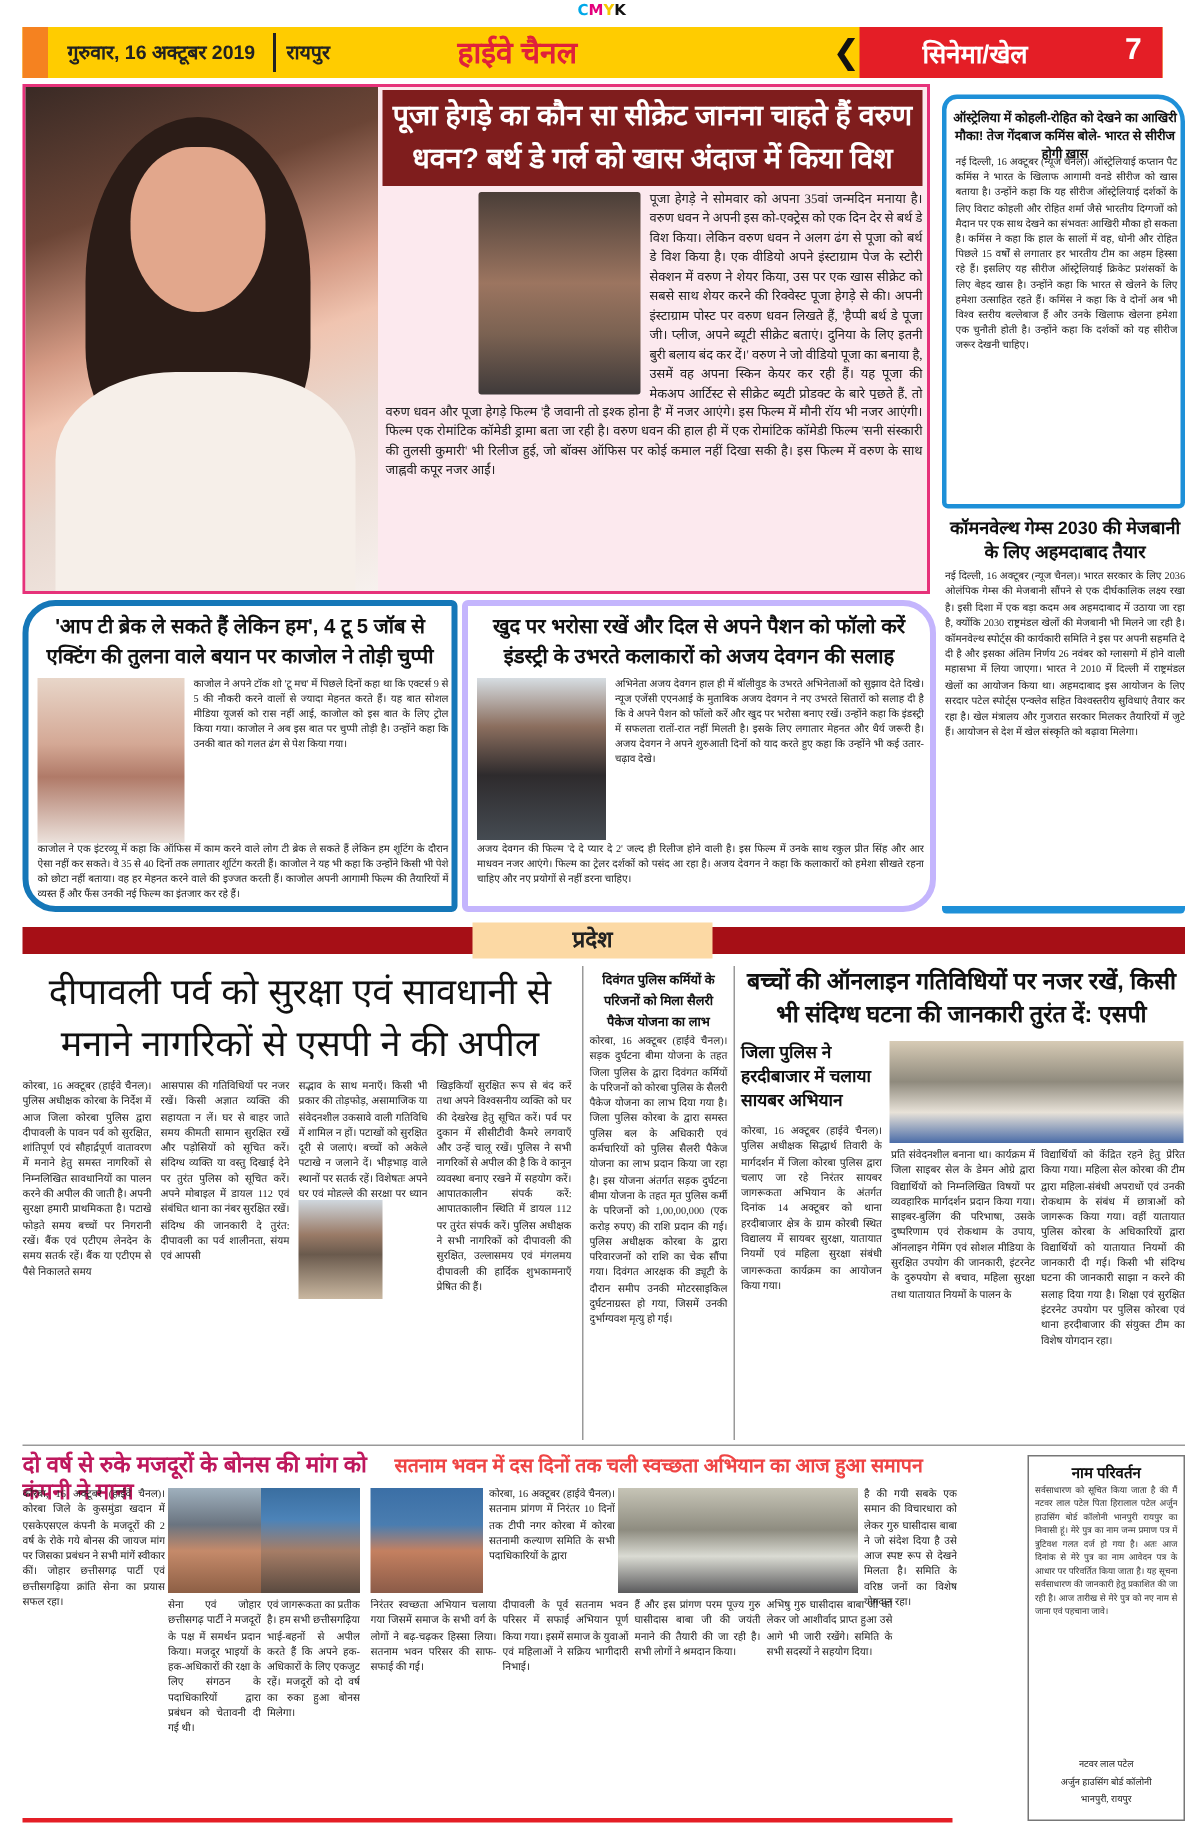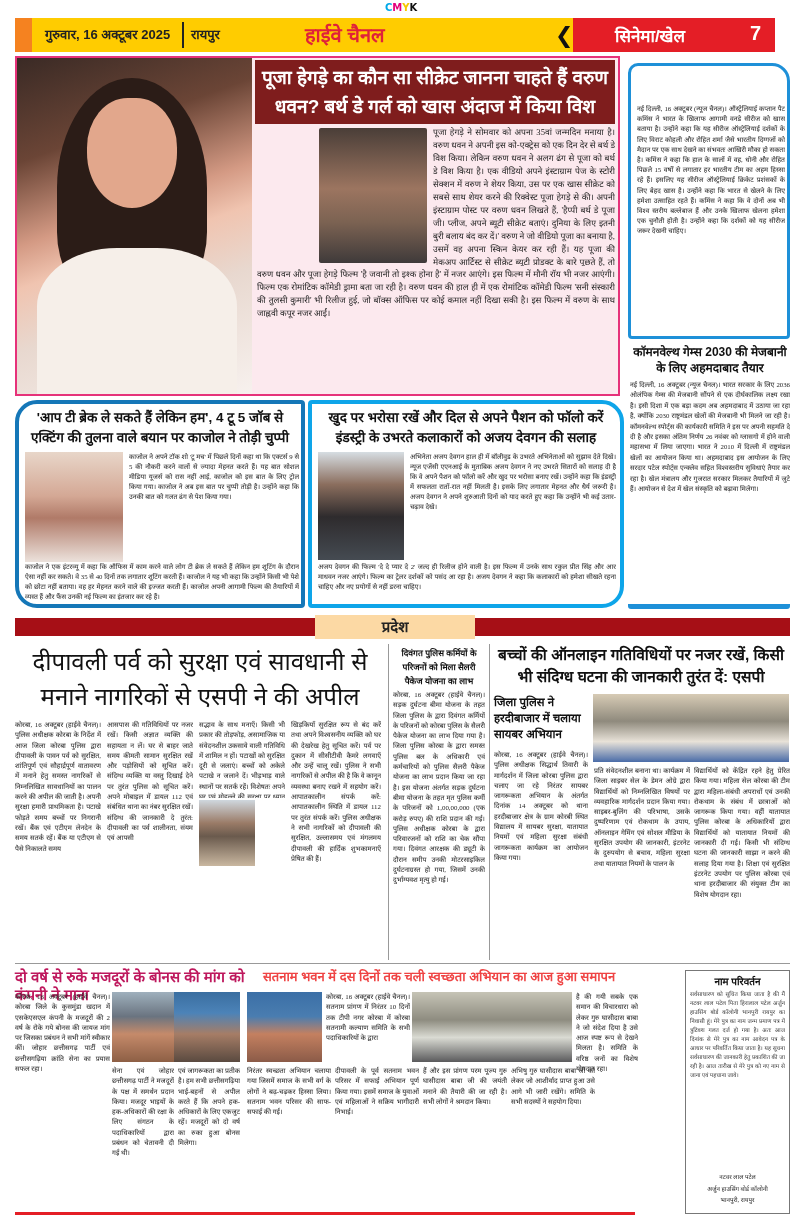--- a/index.html
+++ b/index.html
@@ -41,21 +41,21 @@
   .cwg-bottom { top: 604px; left: 628px; width: 162px; height: 5px; background: #1e90d8; border-radius: 0 0 3px 3px; }
 
   
   .kajol-box { top: 400px; left: 15px; width: 290px; height: 208px; border: 4px solid #1577b8; border-radius: 22px 4px 4px 22px; background: #fff; }
   .kajol-head { top: 4px; left: 4px; width: 274px; font-size: 13.5px; font-weight: bold; line-height: 20px; text-align: center; color: #111; font-family: "Liberation Sans", sans-serif; }
   .kajol-photo { top: 48px; left: 6px; width: 98px; height: 110px; background: linear-gradient(180deg, #e8d6c9 0%, #d4a895 40%, #b07a68 60%, #ece2dc 100%); }
   .kajol-body { top: 48px; left: 110px; width: 170px; font-size: 6.8px; line-height: 10px; text-align: justify; color: #222; font-family: "Liberation Serif", serif; }
   .kajol-body2 { top: 158px; left: 6px; width: 274px; font-size: 6.8px; line-height: 10px; text-align: justify; color: #222; font-family: "Liberation Serif", serif; }
 
   
-  .ajay-box { top: 400px; left: 308px; width: 316px; height: 208px; border: 4px solid #0ea5e9; border-radius: 4px 22px 22px 4px; background: #fff; }
+  .ajay-box { top: 400px; left: 308px; width: 316px; height: 208px; border: 4px solid #c4b5fd; border-radius: 4px 22px 22px 4px; background: #fff; }
   .ajay-head { top: 4px; left: 4px; width: 300px; font-size: 13.5px; font-weight: bold; line-height: 20px; text-align: center; color: #111; font-family: "Liberation Sans", sans-serif; }
   .ajay-photo { top: 48px; left: 6px; width: 86px; height: 108px; background: linear-gradient(180deg, #d6dde2 0%, #8b6e5e 30%, #2e2b2d 60%, #454b52 100%); }
   .ajay-body { top: 48px; left: 98px; width: 206px; font-size: 6.8px; line-height: 10px; text-align: justify; color: #222; font-family: "Liberation Serif", serif; }
   .ajay-body2 { top: 158px; left: 6px; width: 298px; font-size: 6.8px; line-height: 10px; text-align: justify; color: #222; font-family: "Liberation Serif", serif; }
 
   
   .pradesh-band { top: 618px; left: 15px; width: 775px; height: 18px; background: #a60f16; }
   .pradesh-label { top: 615px; left: 315px; width: 160px; height: 24px; background: #fcd9a4; font-size: 15px; font-weight: bold; text-align: center; line-height: 24px; color: #222; font-family: "Liberation Sans", sans-serif; }
 
   .deepa-head { top: 644px; left: 15px; width: 370px; font-size: 24px; line-height: 35px; text-align: center; color: #111; font-family: "Liberation Sans", sans-serif; }
@@ -106,21 +106,21 @@
 </style>
 </head>
 <body>
 
 <div class="abs cmyk">
   <span class="c">C</span><span class="m">M</span><span class="y">Y</span><span class="k">K</span>
 </div>
 
 <div class="abs masthead">
   <div class="abs mast-orange"></div>
-  <div class="abs mast-date">गुरुवार, 16 अक्टूबर 2025</div>
+  <div class="abs mast-date">गुरुवार, 16 अक्टूबर 2019</div>
   <div class="abs mast-div"></div>
   <div class="abs mast-city">रायपुर</div>
   <div class="abs mast-brand">
     <span>हाईवे चैनल</span>
   </div>
   <div class="abs mast-red"></div>
   <div class="abs mast-chev">❮</div>
   <div class="abs mast-section">सिनेमा/खेल</div>
   <div class="abs mast-page">7</div>
 </div>
@@ -131,20 +131,21 @@
     <div class="face"></div>
     <div class="dress"></div>
   </div>
   <div class="abs lead-head">पूजा हेगड़े का कौन सा सीक्रेट जानना चाहते हैं वरुण धवन? बर्थ डे गर्ल को खास अंदाज में किया विश</div>
   <div class="abs lead-inset"></div>
   <div class="abs lead-body clip" style="height:140px">पूजा हेगड़े ने सोमवार को अपना 35वां जन्मदिन मनाया है। वरुण धवन ने अपनी इस को-एक्ट्रेस को एक दिन देर से बर्थ डे विश किया। लेकिन वरुण धवन ने अलग ढंग से पूजा को बर्थ डे विश किया है। एक वीडियो अपने इंस्टाग्राम पेज के स्टोरी सेक्शन में वरुण ने शेयर किया, उस पर एक खास सीक्रेट को सबसे साथ शेयर करने की रिक्वेस्ट पूजा हेगड़े से की। अपनी इंस्टाग्राम पोस्ट पर वरुण धवन लिखते हैं, 'हैप्पी बर्थ डे पूजा जी। प्लीज, अपने ब्यूटी सीक्रेट बताएं। दुनिया के लिए इतनी बुरी बलाय बंद कर दें।' वरुण ने जो वीडियो पूजा का बनाया है, उसमें वह अपना स्किन केयर कर रही हैं। यह पूजा की मेकअप आर्टिस्ट से सीक्रेट ब्यूटी प्रोडक्ट के बारे पूछते हैं, तो वह बताने से इंकार कर देती हैं। इस बात पर पूजा हंस देती हैं।</div>
   <div class="abs lead-body2 clip" style="height:124px">वरुण धवन और पूजा हेगड़े फिल्म 'है जवानी तो इश्क होना है' में नजर आएंगे। इस फिल्म में मौनी रॉय भी नजर आएंगी। फिल्म एक रोमांटिक कॉमेडी ड्रामा बता जा रही है। वरुण धवन की हाल ही में एक रोमांटिक कॉमेडी फिल्म 'सनी संस्कारी की तुलसी कुमारी' भी रिलीज हुई, जो बॉक्स ऑफिस पर कोई कमाल नहीं दिखा सकी है। इस फिल्म में वरुण के साथ जाह्नवी कपूर नजर आईं।</div>
 </div>
 
 <div class="abs cricket-box">
+  <div class="abs cricket-head">ऑस्ट्रेलिया में कोहली-रोहित को देखने का आखिरी मौका! तेज गेंदबाज कमिंस बोले- भारत से सीरीज होगी खास</div>
   <div class="abs cricket-body clip" style="height:228px">नई दिल्ली, 16 अक्टूबर (न्यूज चैनल)। ऑस्ट्रेलियाई कप्तान पैट कमिंस ने भारत के खिलाफ आगामी वनडे सीरीज को खास बताया है। उन्होंने कहा कि यह सीरीज ऑस्ट्रेलियाई दर्शकों के लिए विराट कोहली और रोहित शर्मा जैसे भारतीय दिग्गजों को मैदान पर एक साथ देखने का संभवतः आखिरी मौका हो सकता है। कमिंस ने कहा कि हाल के सालों में वह, धोनी और रोहित पिछले 15 वर्षों से लगातार हर भारतीय टीम का अहम हिस्सा रहे हैं। इसलिए यह सीरीज ऑस्ट्रेलियाई क्रिकेट प्रशंसकों के लिए बेहद खास है। उन्होंने कहा कि भारत से खेलने के लिए हमेशा उत्साहित रहते हैं। कमिंस ने कहा कि वे दोनों अब भी विश्व स्तरीय बल्लेबाज हैं और उनके खिलाफ खेलना हमेशा एक चुनौती होती है। उन्होंने कहा कि दर्शकों को यह सीरीज जरूर देखनी चाहिए।</div>
 </div>
 
 <div class="abs cwg-head">कॉमनवेल्थ गेम्स 2030 की मेजबानी के लिए अहमदाबाद तैयार</div>
 <div class="abs cwg-body clip" style="height:222px">नई दिल्ली, 16 अक्टूबर (न्यूज चैनल)। भारत सरकार के लिए 2036 ओलंपिक गेम्स की मेजबानी सौंपने से एक दीर्घकालिक लक्ष्य रखा है। इसी दिशा में एक बड़ा कदम अब अहमदाबाद में उठाया जा रहा है, क्योंकि 2030 राष्ट्रमंडल खेलों की मेजबानी भी मिलने जा रही है। कॉमनवेल्थ स्पोर्ट्स की कार्यकारी समिति ने इस पर अपनी सहमति दे दी है और इसका अंतिम निर्णय 26 नवंबर को ग्लासगो में होने वाली महासभा में लिया जाएगा। भारत ने 2010 में दिल्ली में राष्ट्रमंडल खेलों का आयोजन किया था। अहमदाबाद इस आयोजन के लिए सरदार पटेल स्पोर्ट्स एन्क्लेव सहित विश्वस्तरीय सुविधाएं तैयार कर रहा है। खेल मंत्रालय और गुजरात सरकार मिलकर तैयारियों में जुटे हैं। आयोजन से देश में खेल संस्कृति को बढ़ावा मिलेगा।</div>
 <div class="abs cwg-bottom"></div>
 
 <div class="abs kajol-box">
   <div class="abs kajol-head">'आप टी ब्रेक ले सकते हैं लेकिन हम', 4 टू 5 जॉब से एक्टिंग की तुलना वाले बयान पर काजोल ने तोड़ी चुप्पी</div>
   <div class="abs kajol-photo"></div>

